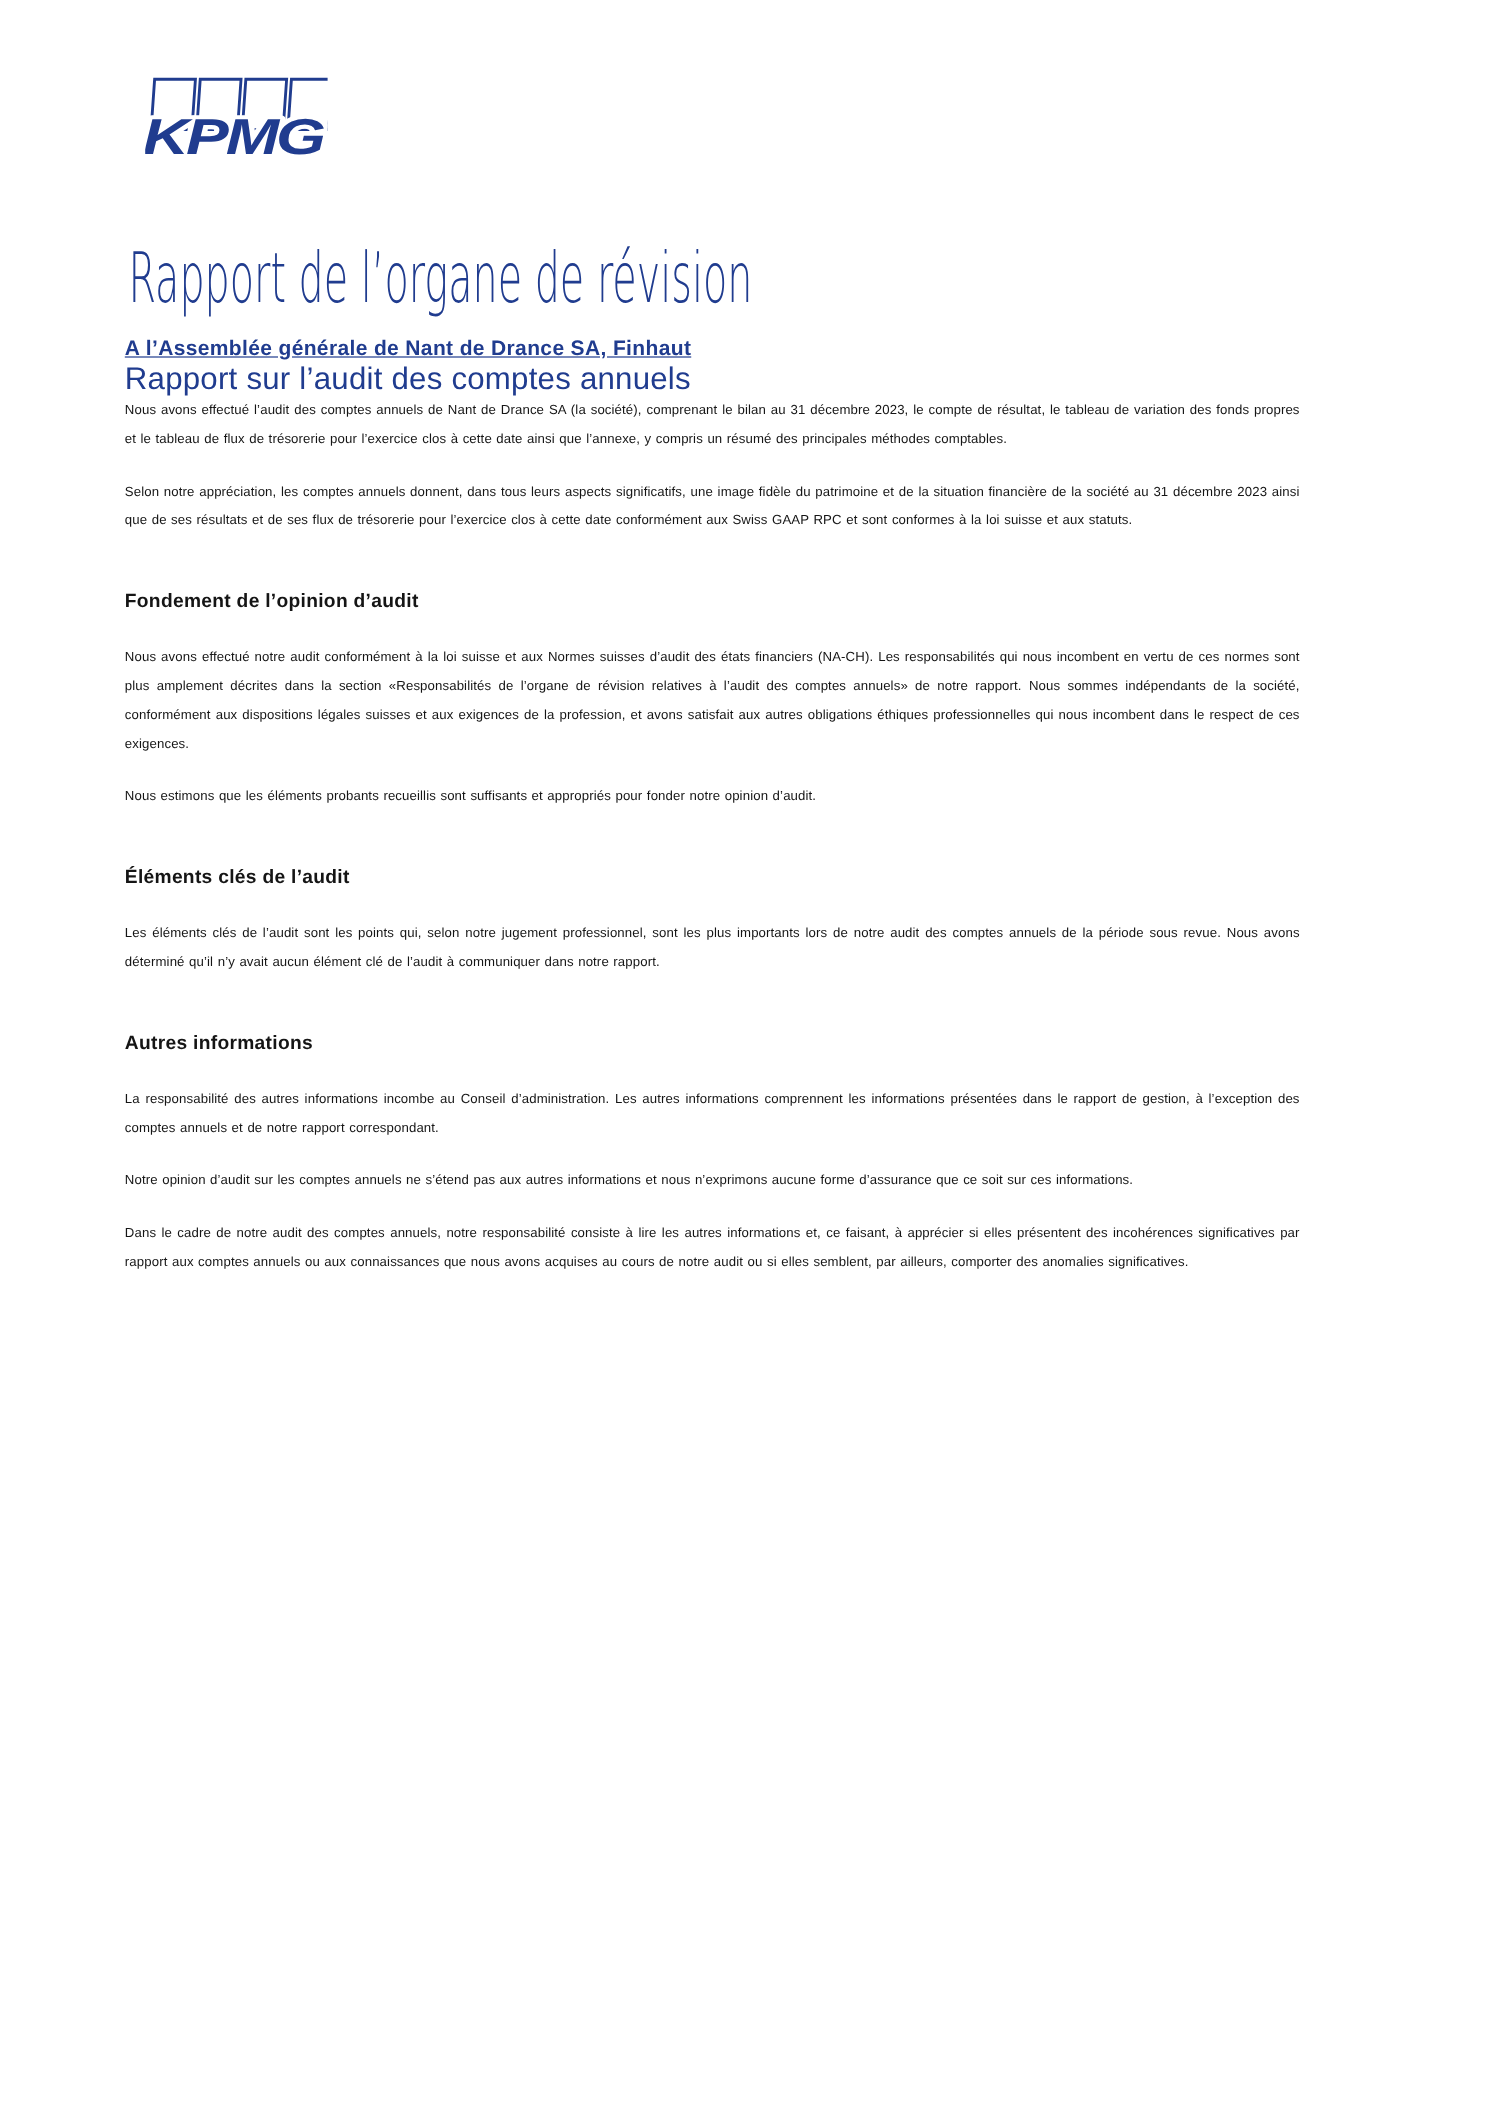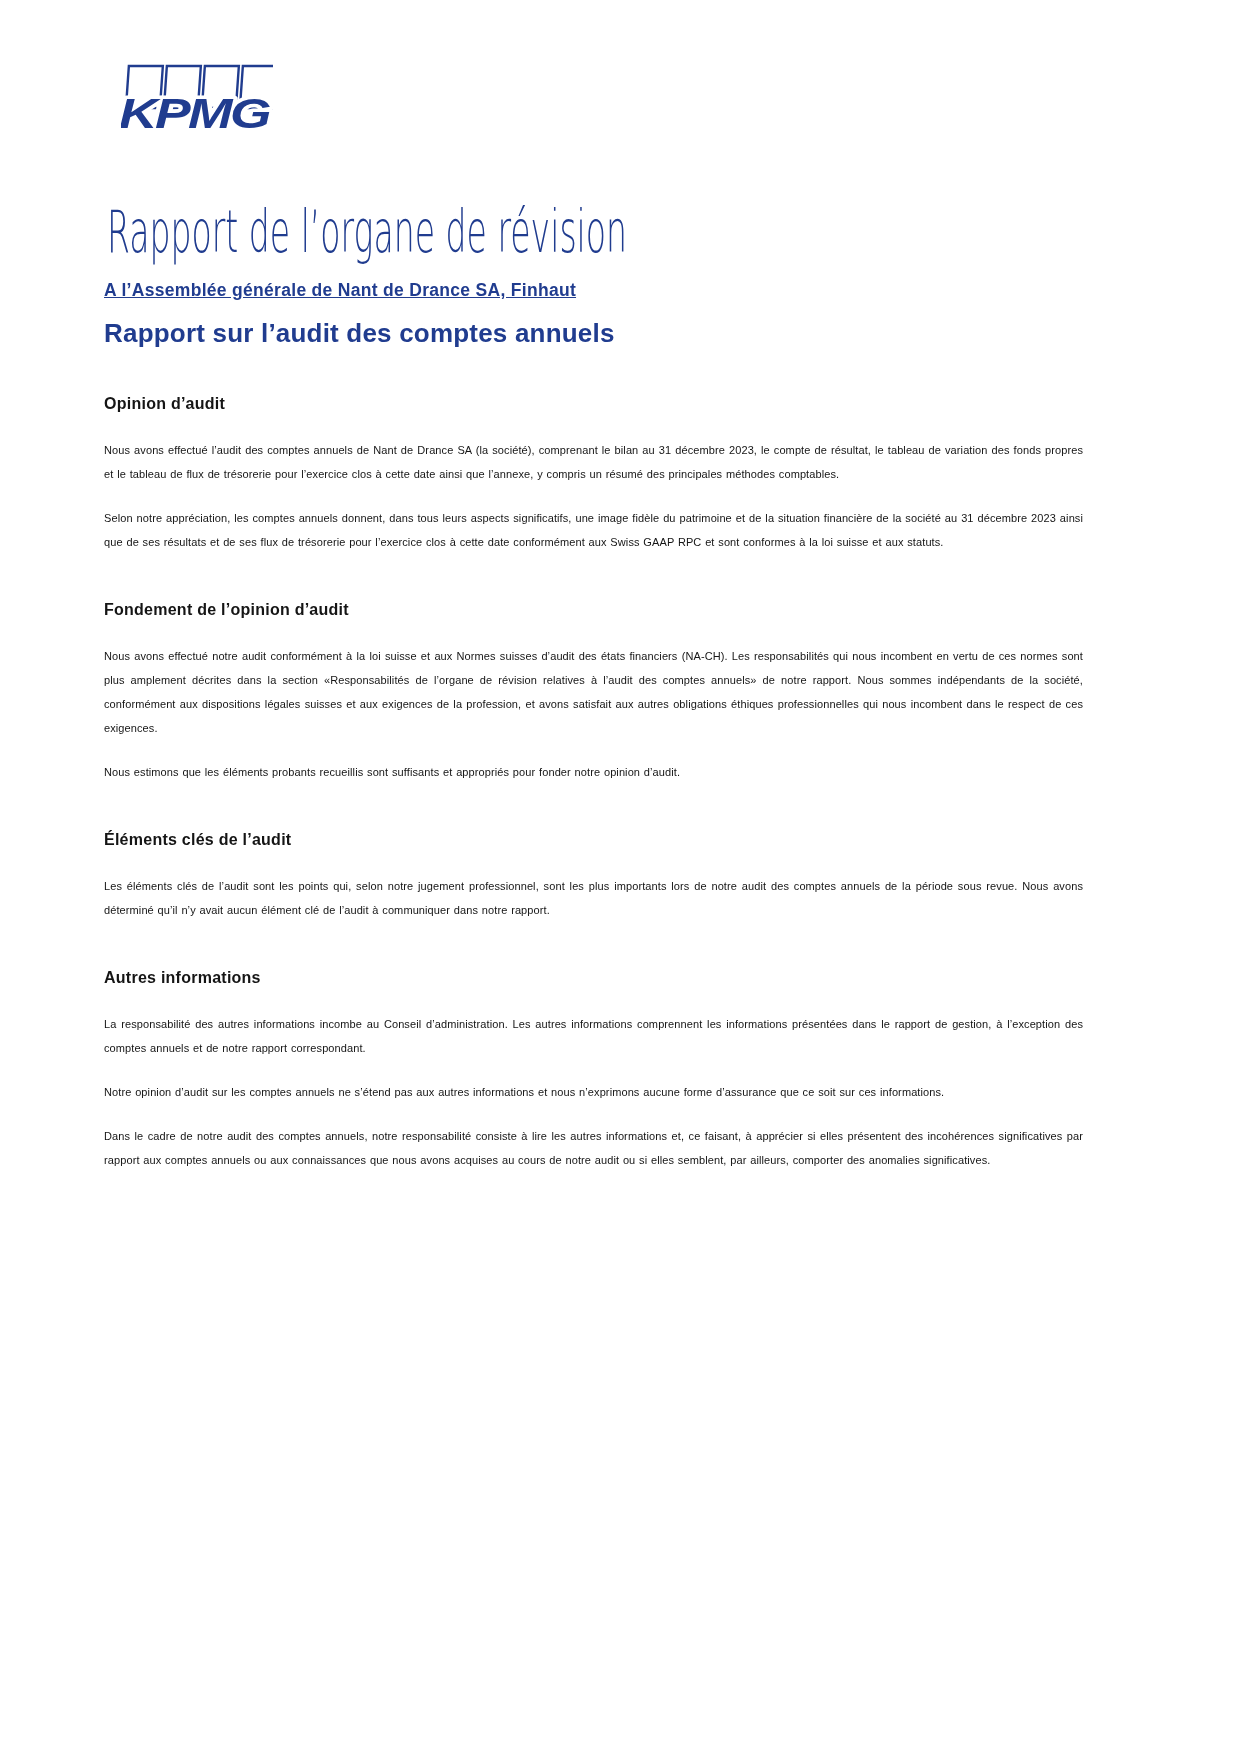--- a/index.html
+++ b/index.html
@@ -35,23 +35,22 @@
   .addressee {
     margin-top: 12px;
     color: var(--brand-blue);
     font-weight: bold;
     font-size: 17.5px;
     letter-spacing: 0.3px;
     line-height: 20px;
     text-decoration: underline;
   }
   .report-title {
-    margin-top: 18px;
     color: var(--brand-blue);
-    font-weight: bold;
+    font-weight: normal;
     font-size: 26px;
     letter-spacing: 0.2px;
     line-height: 30px;
   }
   .section-heading {
     font-size: 16px;
     font-weight: bold;
     color: var(--body-text);
     letter-spacing: 0.25px;
     line-height: 24px;
@@ -93,21 +92,20 @@
     <svg width="545" height="72" viewBox="0 0 545 72">
       <text x="0" y="56" font-family="DejaVu Sans, Liberation Sans, sans-serif" font-size="58" font-weight="200" fill="#203C8F" textLength="520" lengthAdjust="spacingAndGlyphs">Rapport de l’organe de révision</text>
     </svg>
   </div>
 
   <div class="addressee">A l’Assemblée générale de Nant de Drance SA, Finhaut</div>
 
   <div class="report-title">Rapport sur l’audit des comptes annuels</div>
 
   <div class="section">
-    <div class="section-heading">Opinion d’audit</div>
     <p class="body-par">Nous avons effectué l’audit des comptes annuels de Nant de Drance SA (la société), comprenant le bilan au 31 décembre 2023, le compte de résultat, le tableau de variation des fonds propres et le tableau de flux de trésorerie pour l’exercice clos à cette date ainsi que l’annexe, y compris un résumé des principales méthodes comptables.</p>
     <p class="body-par">Selon notre appréciation, les comptes annuels donnent, dans tous leurs aspects significatifs, une image fidèle du patrimoine et de la situation financière de la société au 31 décembre 2023 ainsi que de ses résultats et de ses flux de trésorerie pour l’exercice clos à cette date conformément aux Swiss GAAP RPC et sont conformes à la loi suisse et aux statuts.</p>
   </div>
 
   <div class="section">
     <div class="section-heading">Fondement de l’opinion d’audit</div>
     <p class="body-par">Nous avons effectué notre audit conformément à la loi suisse et aux Normes suisses d’audit des états financiers (NA-CH). Les responsabilités qui nous incombent en vertu de ces normes sont plus amplement décrites dans la section «Responsabilités de l’organe de révision relatives à l’audit des comptes annuels» de notre rapport. Nous sommes indépendants de la société, conformément aux dispositions légales suisses et aux exigences de la profession, et avons satisfait aux autres obligations éthiques professionnelles qui nous incombent dans le respect de ces exigences.</p>
     <p class="body-par">Nous estimons que les éléments probants recueillis sont suffisants et appropriés pour fonder notre opinion d’audit.</p>
   </div>
 

